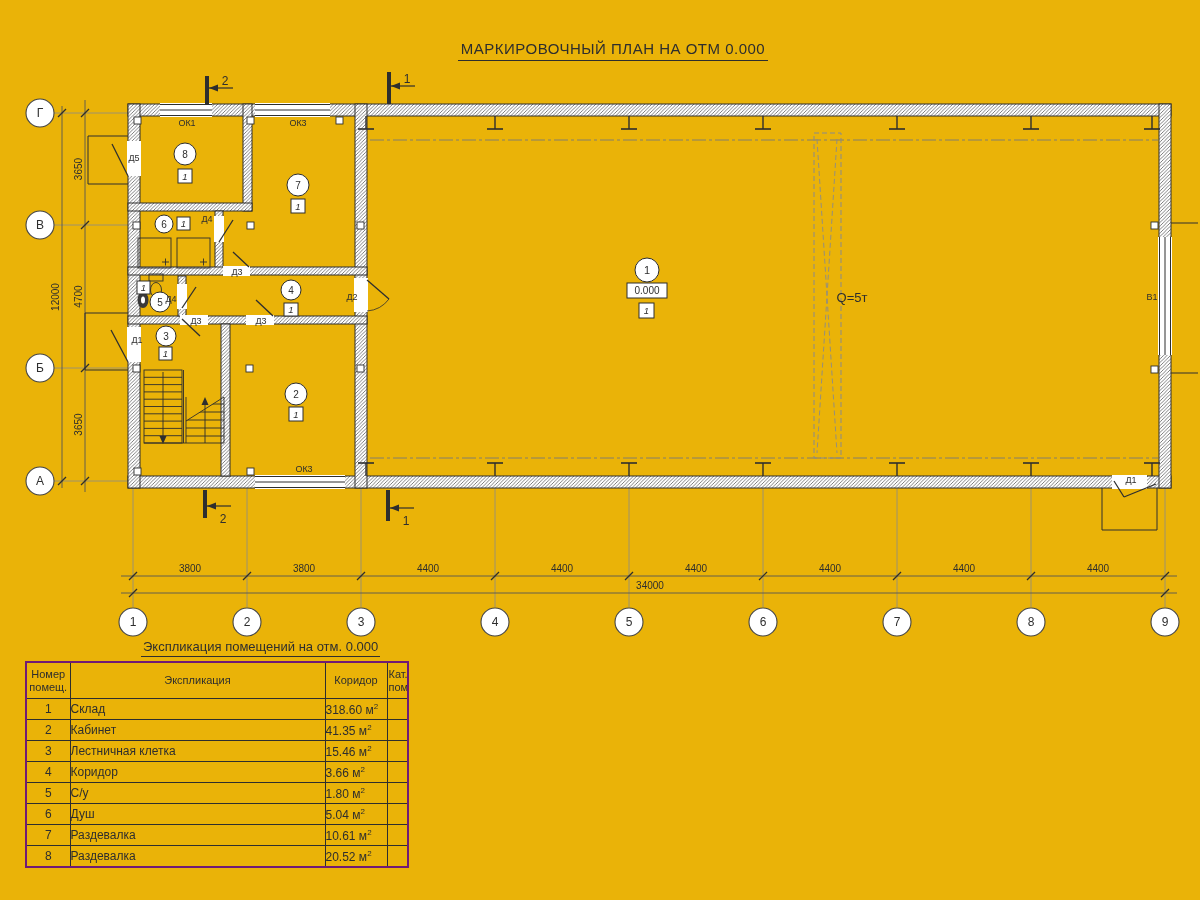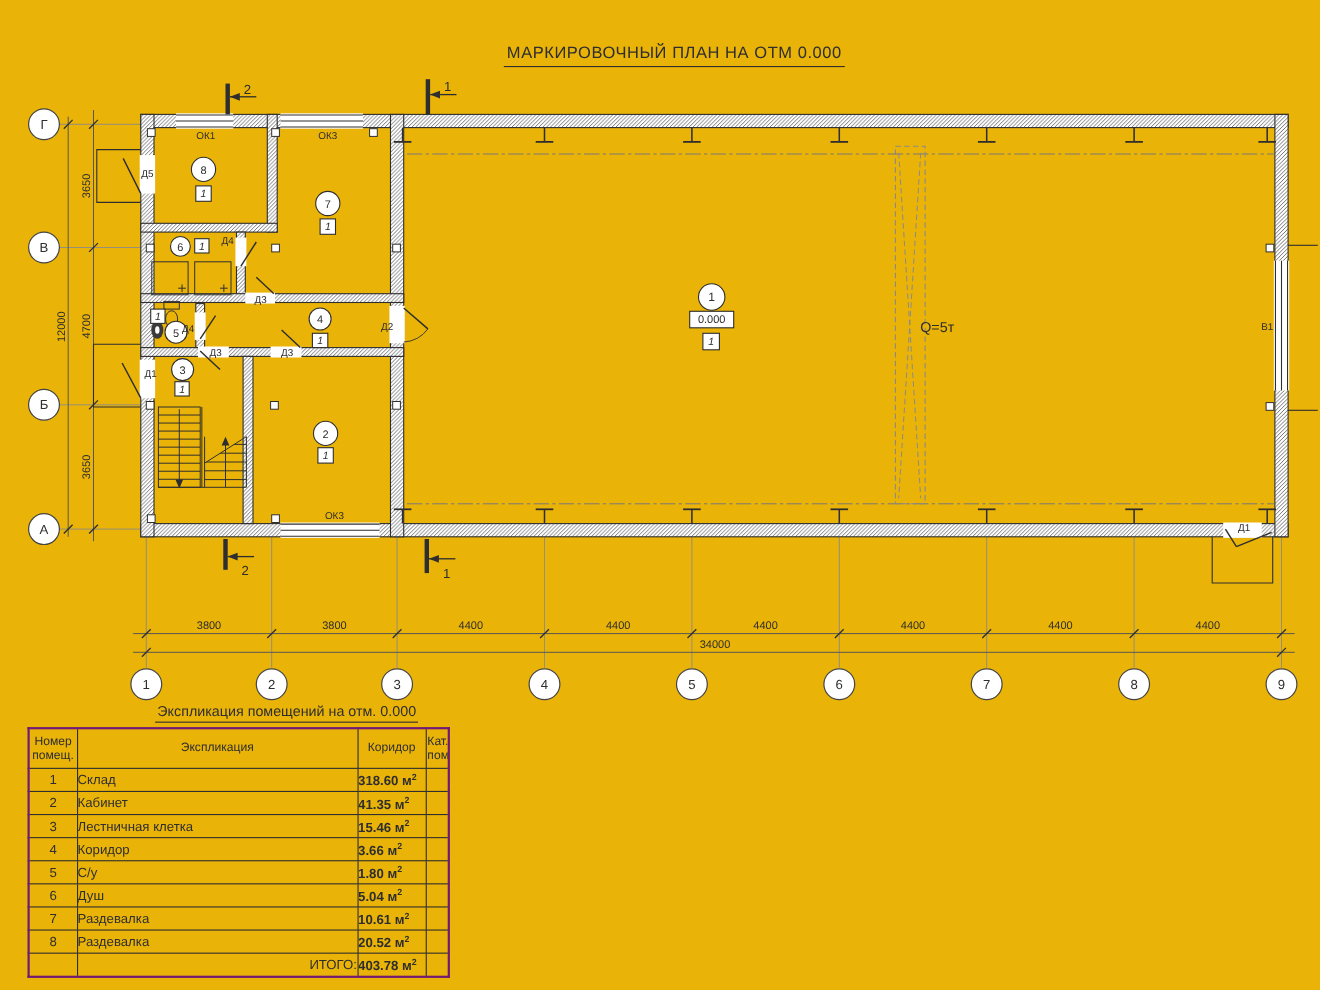--- a/index.html
+++ b/index.html
@@ -11,21 +11,21 @@
   .expl-title{position:absolute;left:108px;top:639px;font-size:13px;}
   .expl-title span{display:inline-block;border-bottom:1px solid #2e2e2e;padding:0 2px 2px;margin-left:33px;}
   table.expl{position:absolute;left:25px;top:661px;width:382px;border-collapse:collapse;
              border:2px solid #701a75;table-layout:fixed;font-size:12px;color:#2e2e2e;}
   table.expl th,table.expl td{border:1px solid #2e2e2e;overflow:hidden;white-space:nowrap;}
   table.expl thead th{font-weight:normal;font-size:11px;line-height:1.15;height:33px;
                       text-align:center;padding:1px;white-space:normal;}
   table.expl td{height:20px;padding:0 0 0 0;}
   td.c-num{text-align:center;}
   td.c-name{padding-left:8px;}
-  td.c-area{padding-left:6px;font-weight:bold;}
+  td.c-area{padding-left:6px;}
   td.c-total{text-align:right;padding-right:8px;}
   table.expl sup{font-size:8px;}
   svg text{font-family:"Liberation Sans",sans-serif;fill:#2e2e2e;text-anchor:middle;}
   .t9{font-size:9px;} .t10{font-size:10px;} .t11{font-size:11px;}
   .t12{font-size:12px;} .t13{font-size:13px;}
   .cat{font-size:9.5px;font-style:italic;}
   .dim{font-size:10px;}
 </style>
 </head>
 <body>
@@ -448,21 +448,15 @@
           <td class="c-name">Раздевалка</td>
           <td class="c-area"><span>10.61 м</span><sup>2</sup></td>
           <td></td>
         </tr>
         <tr>
           <td class="c-num">8</td>
           <td class="c-name">Раздевалка</td>
           <td class="c-area"><span>20.52 м</span><sup>2</sup></td>
           <td></td>
         </tr>
-        <tr>
-          <td></td>
-          <td class="c-total">ИТОГО:</td>
-          <td class="c-area"><span>403.78 м</span><sup>2</sup></td>
-          <td></td>
-        </tr>
       </tbody>
   </table>
 </div>
 
 </body></html>

